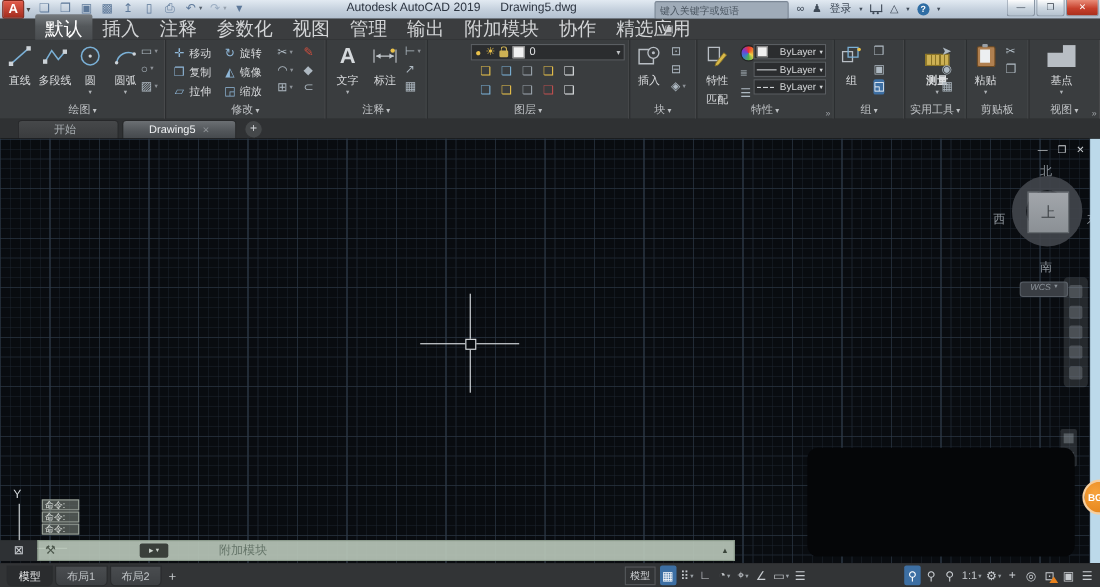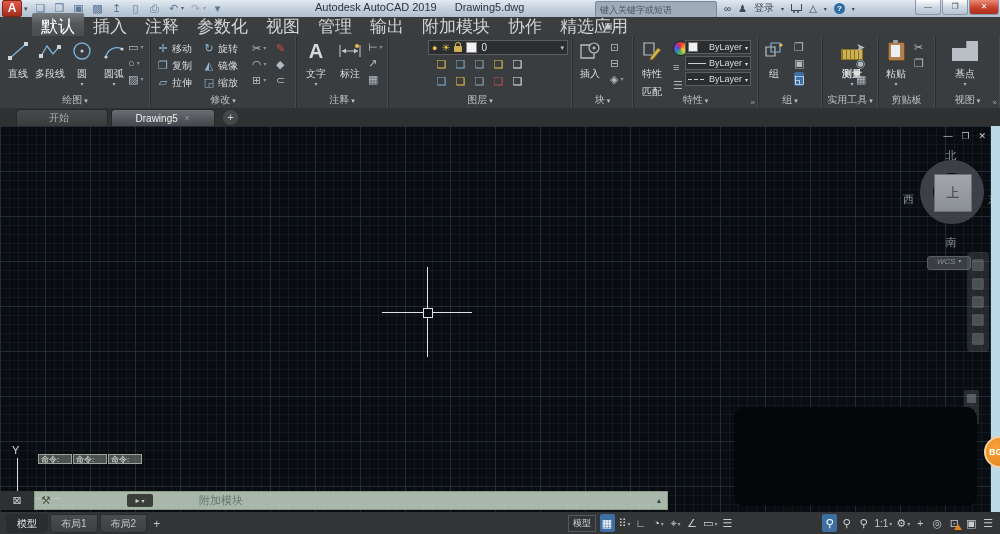--- a/index.html
+++ b/index.html
@@ -152,21 +152,21 @@
   #crosshair .h{position:absolute;left:382px;top:186px;width:90px;height:1px;background:#dfe3e6;}
   #crosshair .v{position:absolute;left:427px;top:141px;width:1px;height:90px;background:#dfe3e6;}
   #crosshair .box{position:absolute;left:423px;top:182px;width:8px;height:8px;border:1px solid #dfe3e6;background:#090c10;}
   
   #ucs{position:absolute;left:6px;top:318px;width:70px;height:60px;color:#d8dcdf;font-size:11px;}
   #ucs .ylab{position:absolute;left:6px;top:0;}
   #ucs .yline{position:absolute;left:11px;top:14px;width:1px;height:40px;background:#d8dcdf;}
   #ucs .xline{position:absolute;left:11px;top:54px;width:44px;height:1px;background:#d8dcdf;}
   #ucs .org{position:absolute;left:7px;top:50px;width:8px;height:8px;border:1px solid #d8dcdf;}
   
-  #cmd-history{position:absolute;left:38px;top:328px;display:flex;flex-direction:row;gap:1px;}
+  #cmd-history{position:absolute;left:38px;top:328px;display:flex;flex-direction:column;gap:1px;}
   #cmd-history .row{width:34px;height:10px;background:rgba(130,138,130,.55);border:1px solid #9aa29a;
     color:#e4e8e4;font-size:8px;line-height:9px;padding-left:2px;box-sizing:border-box;}
   #cmdbar{position:absolute;left:0px;top:365px;width:668px;height:19px;display:flex;align-items:stretch;}
   #cmd-dock{width:34px;background:#2e3134;color:#cdd1d5;font-size:11px;display:flex;align-items:center;
     justify-content:center;cursor:pointer;}
   #cmd-main{flex:1;background:rgba(183,198,183,.92);border:1px solid #8a9a8a;display:flex;align-items:center;
     position:relative;cursor:text;}
   #cmd-wrench{margin-left:6px;color:#4a554a;font-size:11px;cursor:pointer;}
   #cmd-recent{position:absolute;left:92px;width:26px;height:13px;background:#3a3f3a;border-radius:2px;color:#cfd5cf;
     font-size:8px;display:flex;align-items:center;justify-content:center;gap:2px;cursor:pointer;}

